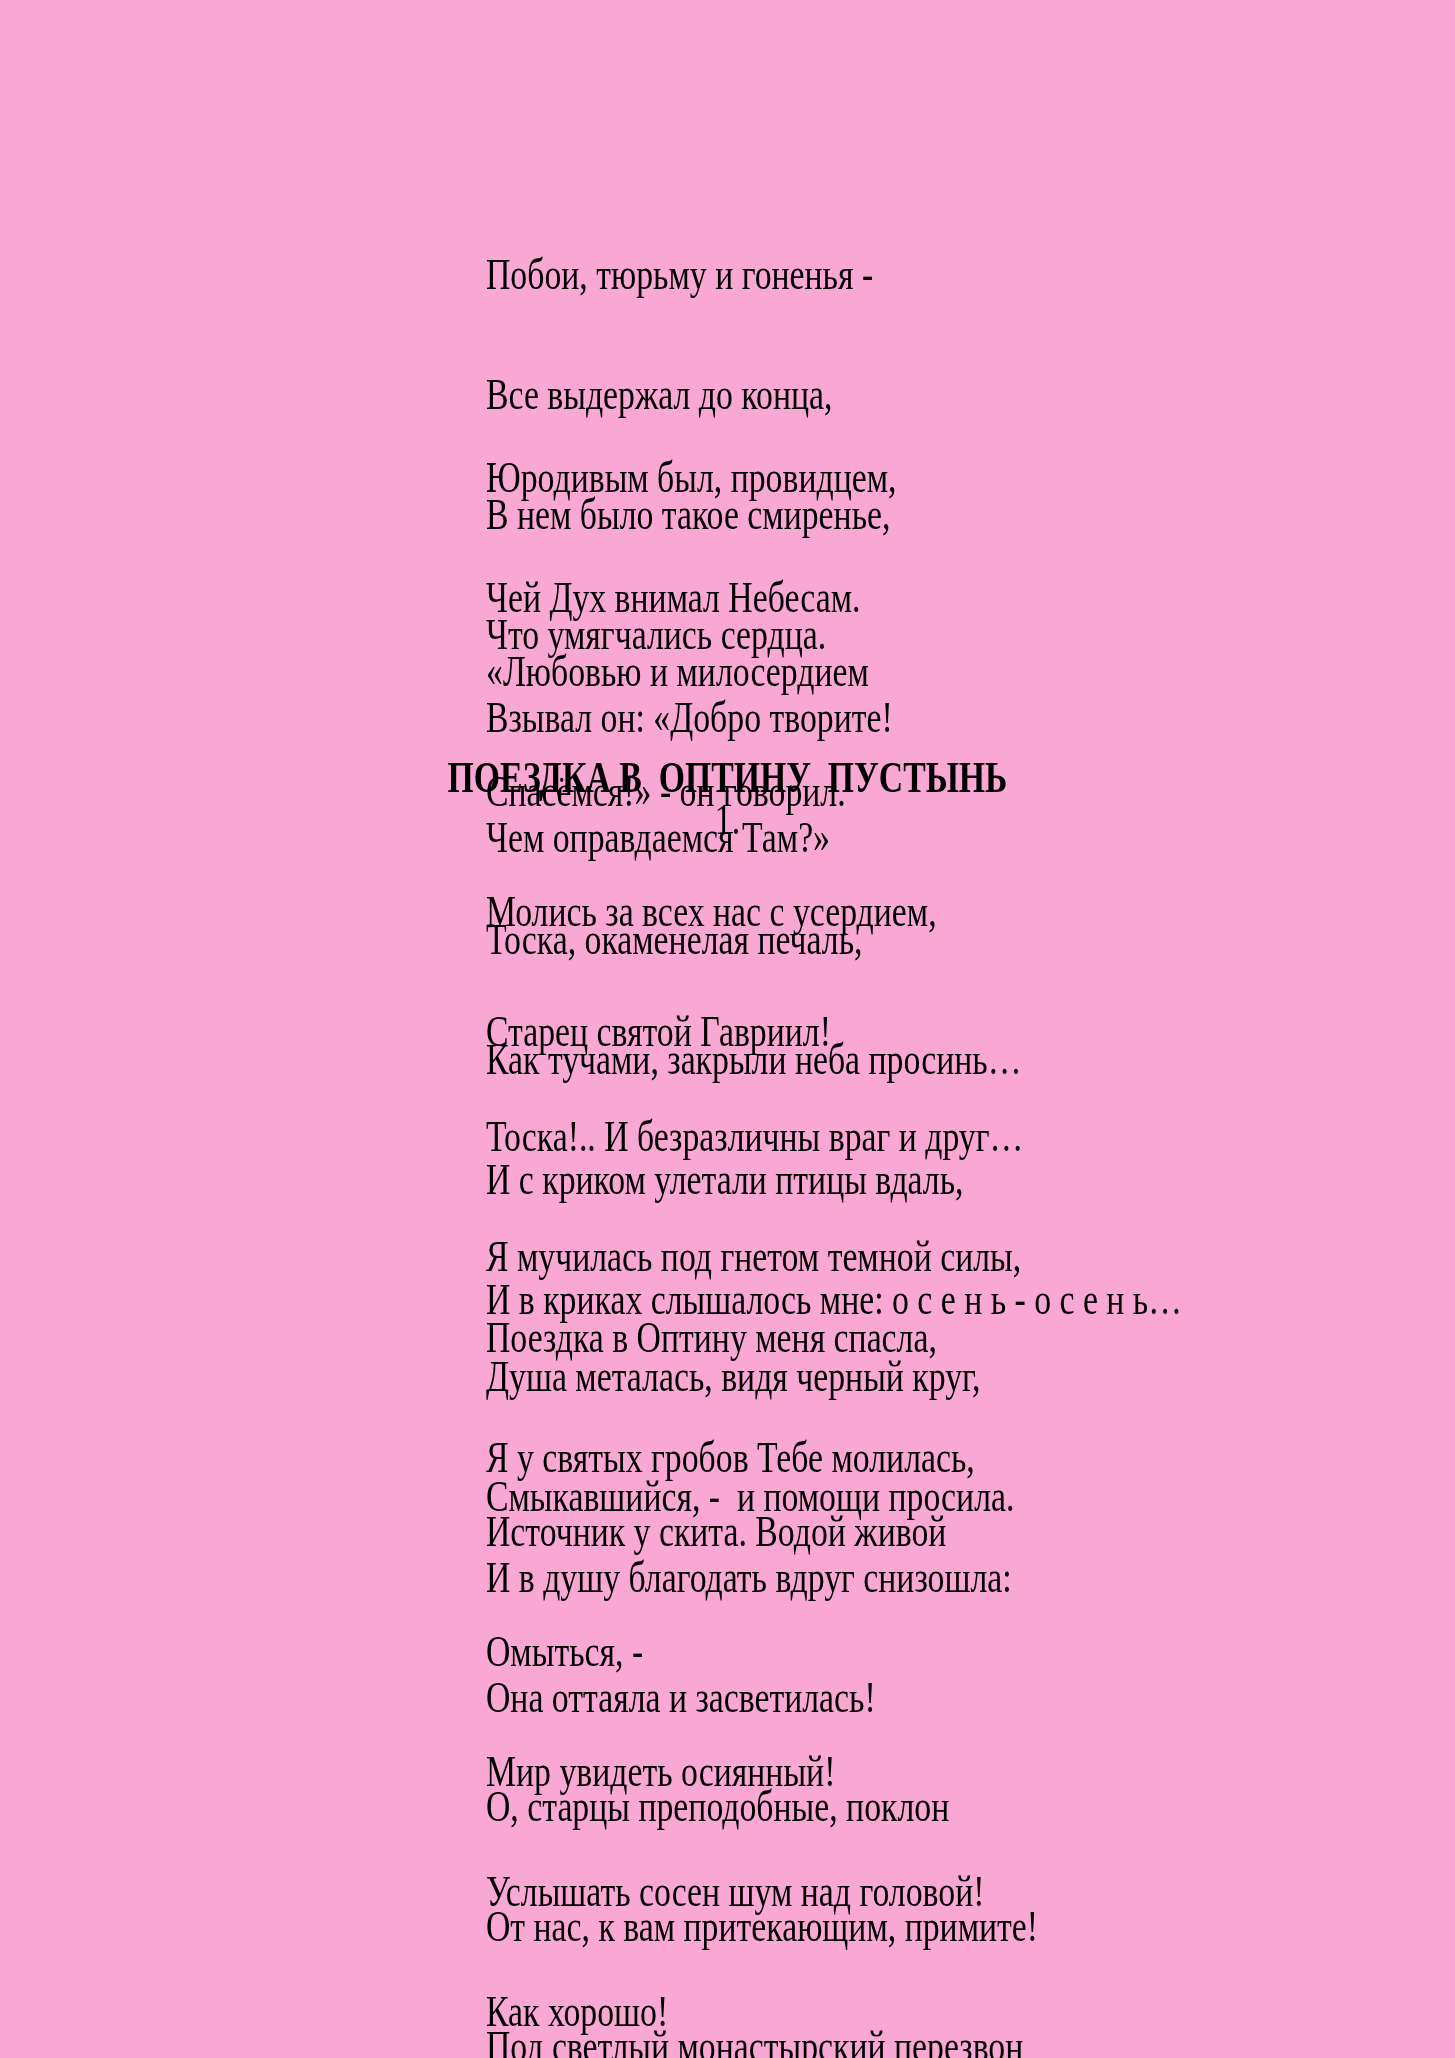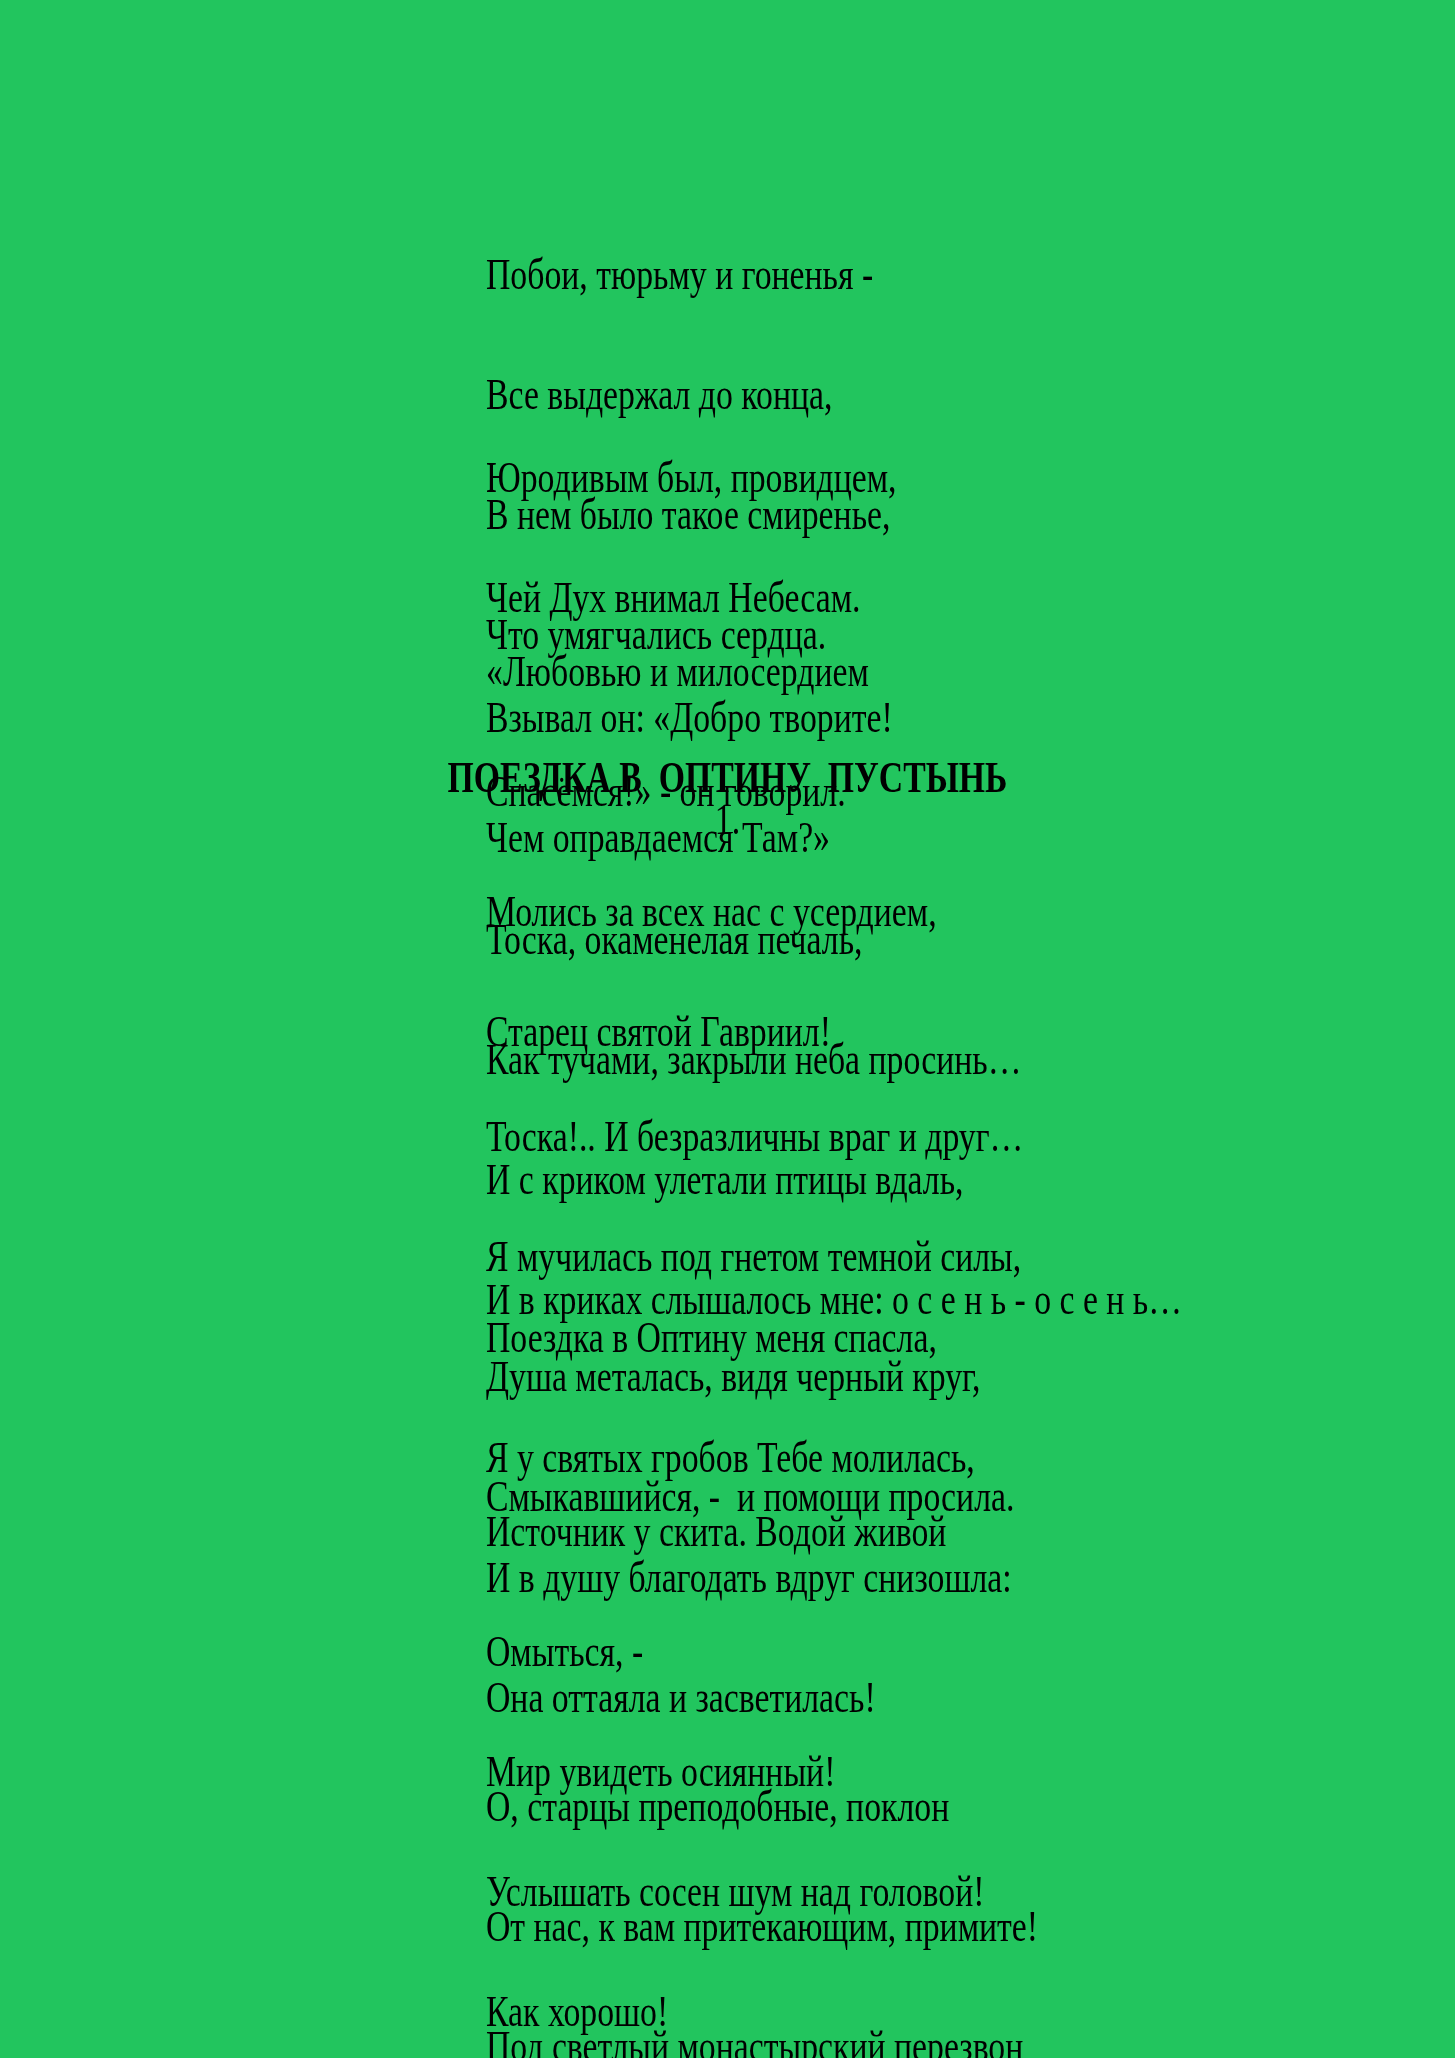--- a/index.html
+++ b/index.html
@@ -4,21 +4,21 @@
 <style>
   html, body {
     margin: 0;
     padding: 0;
     background: #ffffff;
   }
   .page {
     position: relative;
     width: 1455px;
     height: 2058px;
-    background: #22c55e;
+    background: #f9a8d4;
     color: #000000;
     font-family: "Liberation Serif", "DejaVu Serif", serif;
     overflow: hidden;
   }
   
   .stanza {
     position: absolute;
     left: 486px;
     font-size: 45px;
     line-height: 40px;

